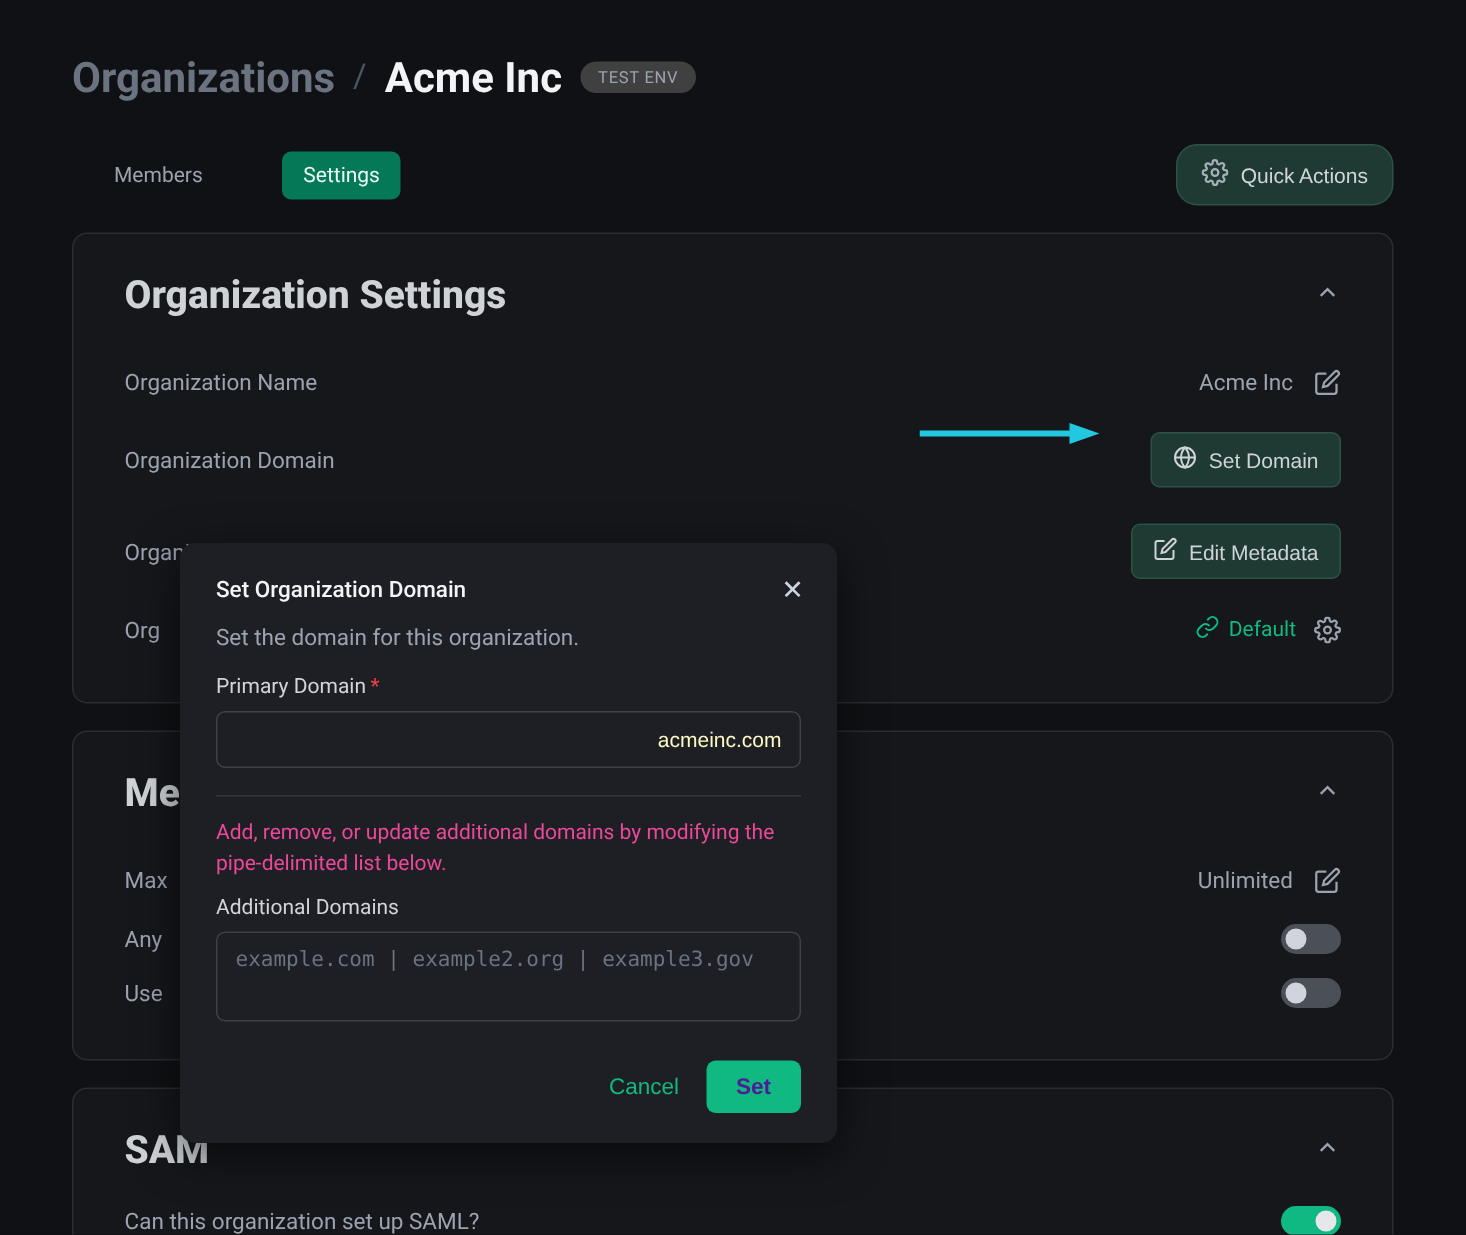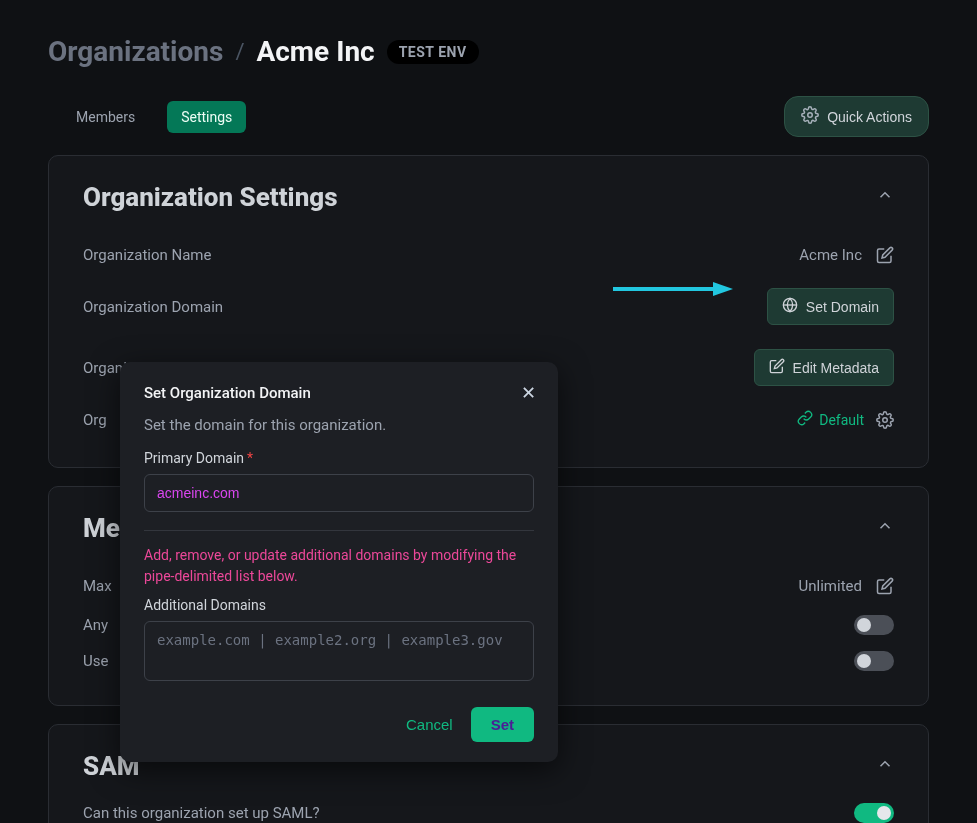--- a/index.html
+++ b/index.html
@@ -27,24 +27,24 @@
     .breadcrumb .sep {
       font-size: 22px;
       color: #4b5563;
     }
     .breadcrumb .current {
       font-size: 28px;
       font-weight: 700;
       color: #f3f4f6;
     }
     .badge-env {
-      background: #000000;
+      background: #404040;
       color: #9ca3af;
-      font-size: 14px;
-      font-weight: 700;
+      font-size: 11px;
+      font-weight: 400;
       letter-spacing: 0.5px;
       padding: 4px 12px;
       border-radius: 12px;
     }
     .tabbar {
       display: flex;
       align-items: center;
       margin-left: 0;
       margin-bottom: 18px;
     }
@@ -52,20 +52,21 @@
     .tab {
       font-size: 14px;
       padding: 8px 14px;
       color: #9ca3af;
       border-radius: 6px;
       cursor: pointer;
     }
     .tab.active {
       background: #047857;
       color: #ecfdf5;
+      margin-left: 21px;
     }
     .spacer { flex: 1; }
     .quick-actions {
       background: #1e3a33;
       border: 1px solid #2d5245;
       color: #d1d5db;
       padding: 9px 16px;
       border-radius: 14px;
       font-size: 14px;
       display: flex;
@@ -146,22 +147,23 @@
     .modal-close { position:absolute; top:20px; right:22px; color:#cbd5e1; cursor:pointer; font-size:18px; }
     .modal-desc { color:#9ca3af; font-size:15px; margin-top:14px; margin-bottom:16px; }
     .field-label { color:#d1d5db; font-size:14px; margin-bottom:8px; }
     .req { color:#ef4444; margin-left:3px; }
     .input {
       width: 100%;
       background: transparent;
       border: 1px solid #3d4149;
       border-radius: 6px;
       padding: 10px 12px;
-      color: #d946ef;
-      font-size: 14px;
+      color: #fef9c3;
+      font-size: 14px;
+      text-align: right;
     }
     .textarea {
       width: 100%;
       height: 60px;
       background: transparent;
       border: 1px solid #3d4149;
       border-radius: 6px;
       padding: 10px 12px;
       color: #d1d5db;
       font-size: 14px;

